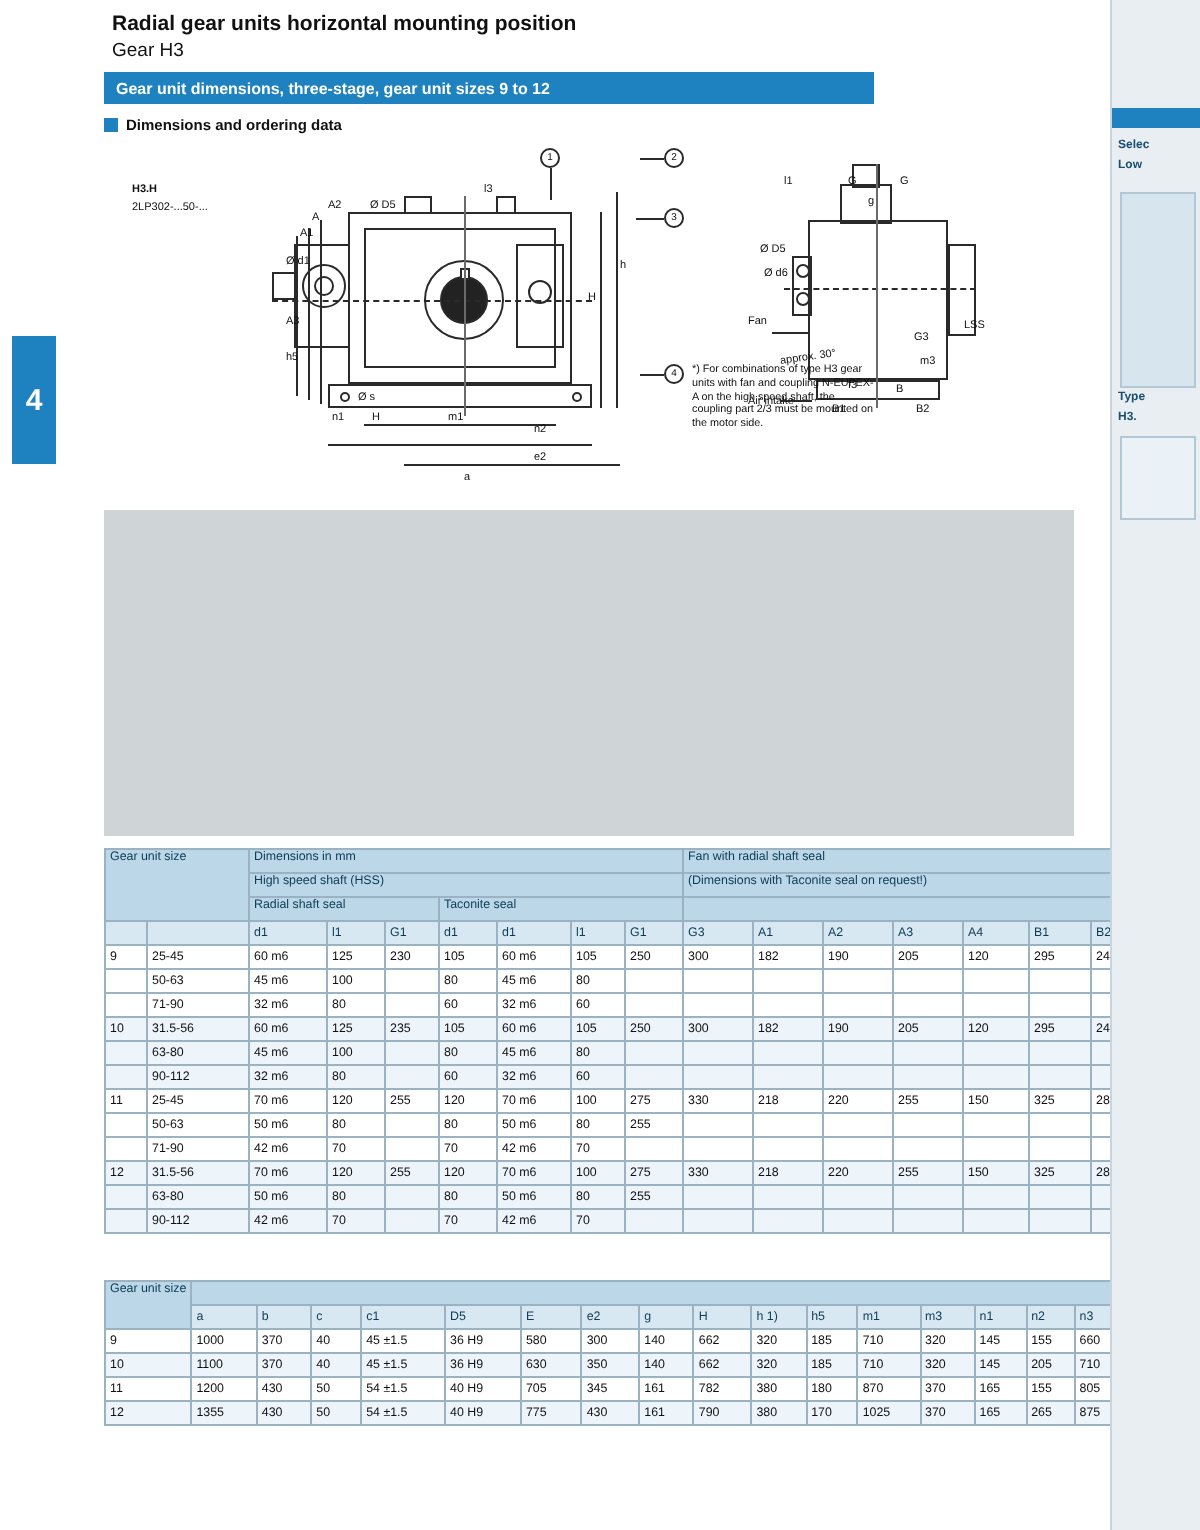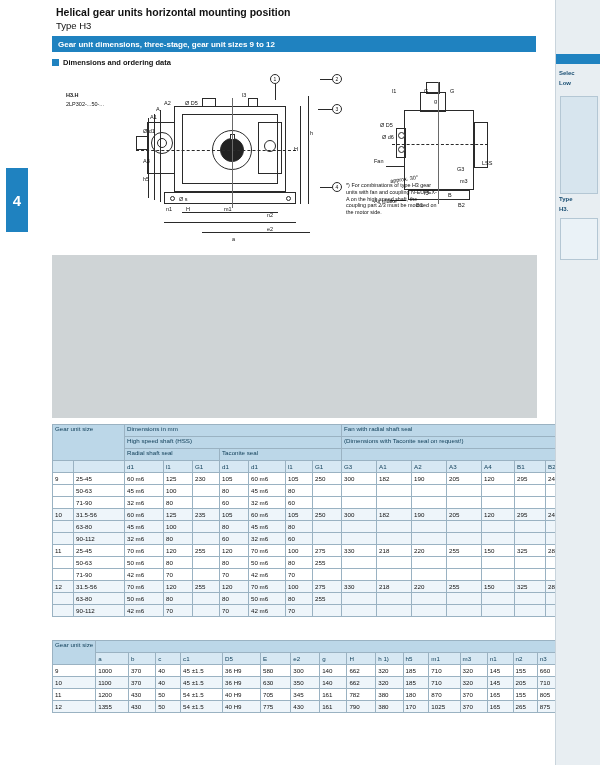--- a/index.html
+++ b/index.html
@@ -47,21 +47,21 @@
   }
   
   .hdr-title{
     position:absolute;left:56px;top:6px;font-size:10.5px;font-weight:bold;color:#111;
     white-space:nowrap;
   }
   .hdr-sub{
     position:absolute;left:56px;top:20px;font-size:9.5px;color:#111;
   }
   .blue-bar{
-    position:absolute;left:52px;top:36px;width:484px;height:16px;
+    position:absolute;left:52px;top:36px;width:385px;height:16px;
     background:#1f82c0;color:#fff;font-size:8px;font-weight:bold;
     display:flex;align-items:center;padding-left:6px;box-sizing:border-box;
   }
   .sect-row{
     position:absolute;left:52px;top:58px;display:flex;align-items:center;
   }
   .sect-sq{width:7px;height:7px;background:#1f82c0;margin-right:4px;}
   .sect-txt{font-size:7.5px;font-weight:bold;color:#111;}
 
   
@@ -109,22 +109,22 @@
   .row-b{background:#eef5fa;}
 </style>
 </head>
 <body>
 
 <div class="page-left-margin"></div>
 <div class="tab-marker">4</div>
 
 <div class="page-body"></div>
 
-<div class="hdr-title">Helical gear units horizontal mounting position</div>
-<div class="hdr-sub">Type H3</div>
+<div class="hdr-title">Radial gear units horizontal mounting position</div>
+<div class="hdr-sub">Gear H3</div>
 <div class="blue-bar">Gear unit dimensions, three-stage, gear unit sizes 9 to 12</div>
 <div class="sect-row">
   <div class="sect-sq"></div>
   <div class="sect-txt">Dimensions and ordering data</div>
 </div>
 
 <div class="draw-area">
   <div class="draw-white"></div>
 
   <div class="lbl-b" style="left:14px;top:22px;">H3.H</div>

